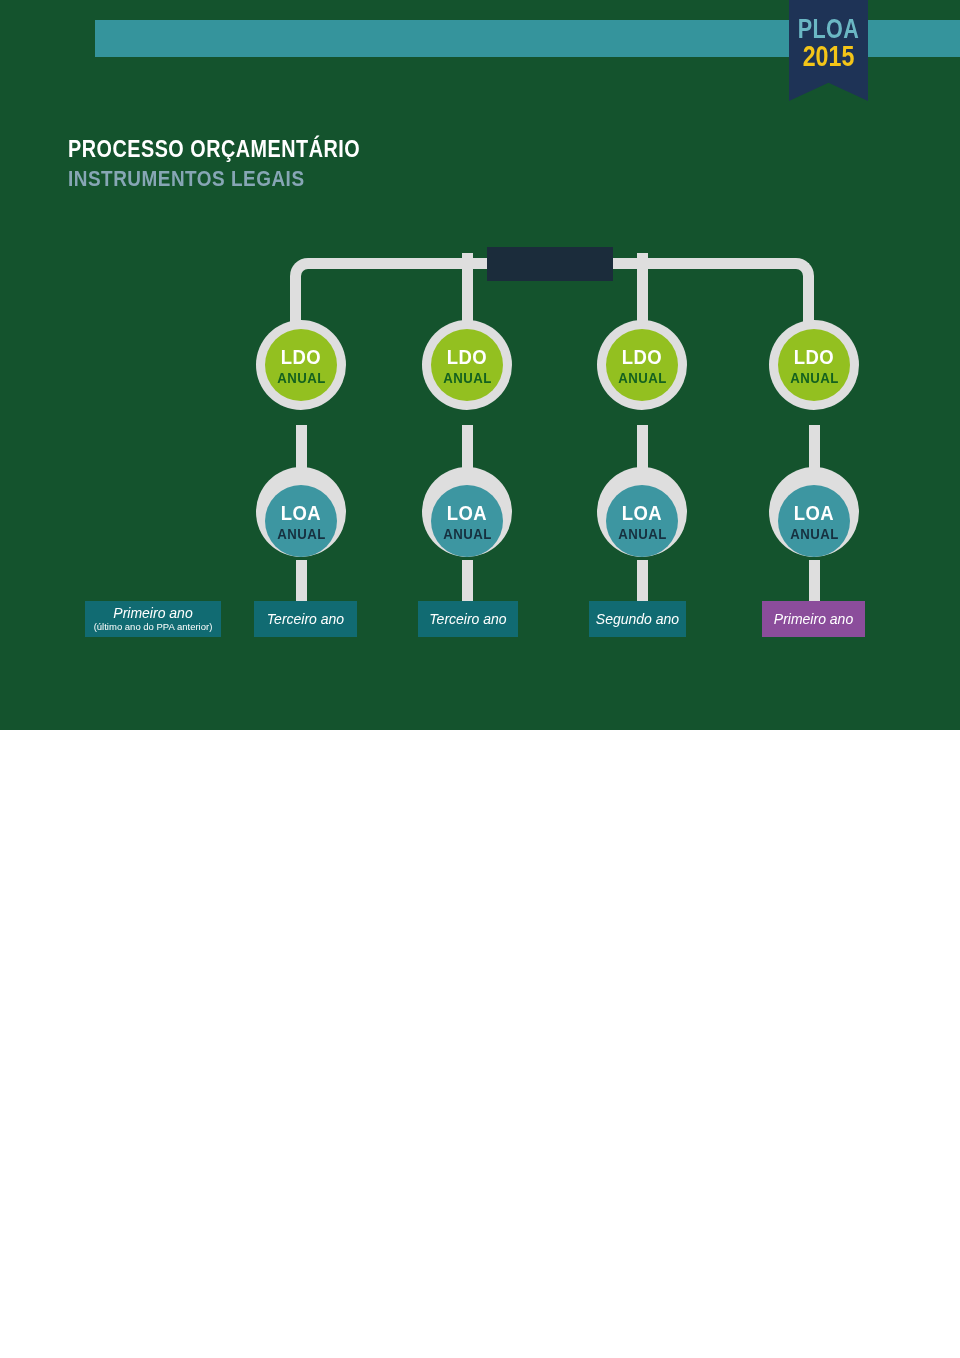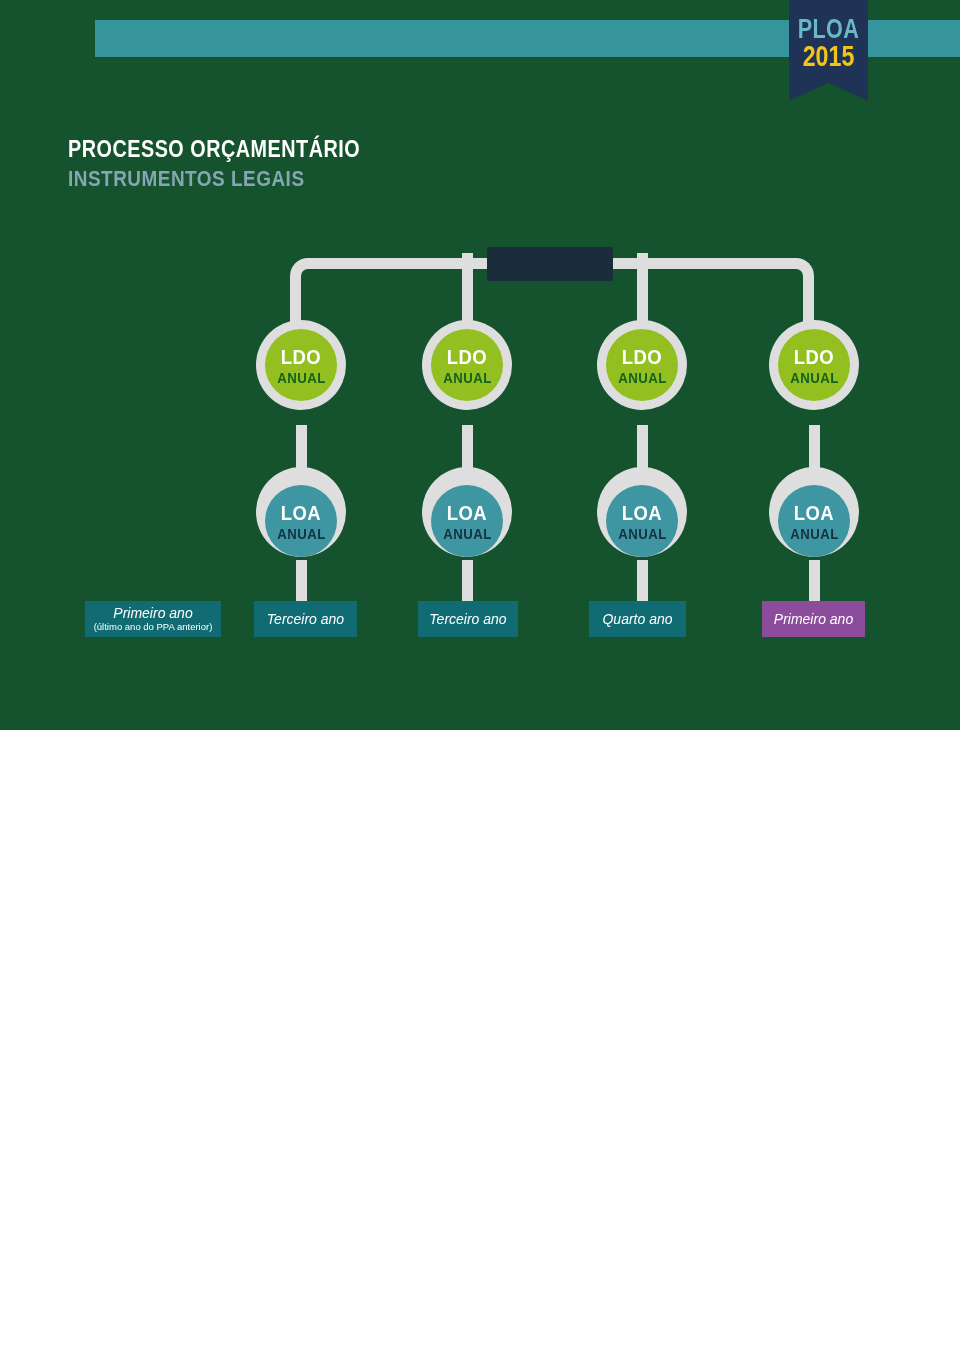--- a/index.html
+++ b/index.html
@@ -384,21 +384,21 @@
       <div class="yearbox-title">Primeiro ano</div>
       <div class="yearbox-note">(último ano do PPA anterior)</div>
     </div>
     <div class="yearbox" style="left:254px;width:103px;">
       <div class="yearbox-title">Terceiro ano</div>
     </div>
     <div class="yearbox" style="left:418px;width:100px;">
       <div class="yearbox-title">Terceiro ano</div>
     </div>
     <div class="yearbox" style="left:589px;width:97px;">
-      <div class="yearbox-title">Quarto ano</div>
+      <div class="yearbox-title">Segundo ano</div>
     </div>
     <div class="yearbox purple" style="left:762px;width:103px;">
       <div class="yearbox-title">Primeiro ano</div>
     </div>
 
   </div>
 
   <div class="body-area">
 
     

